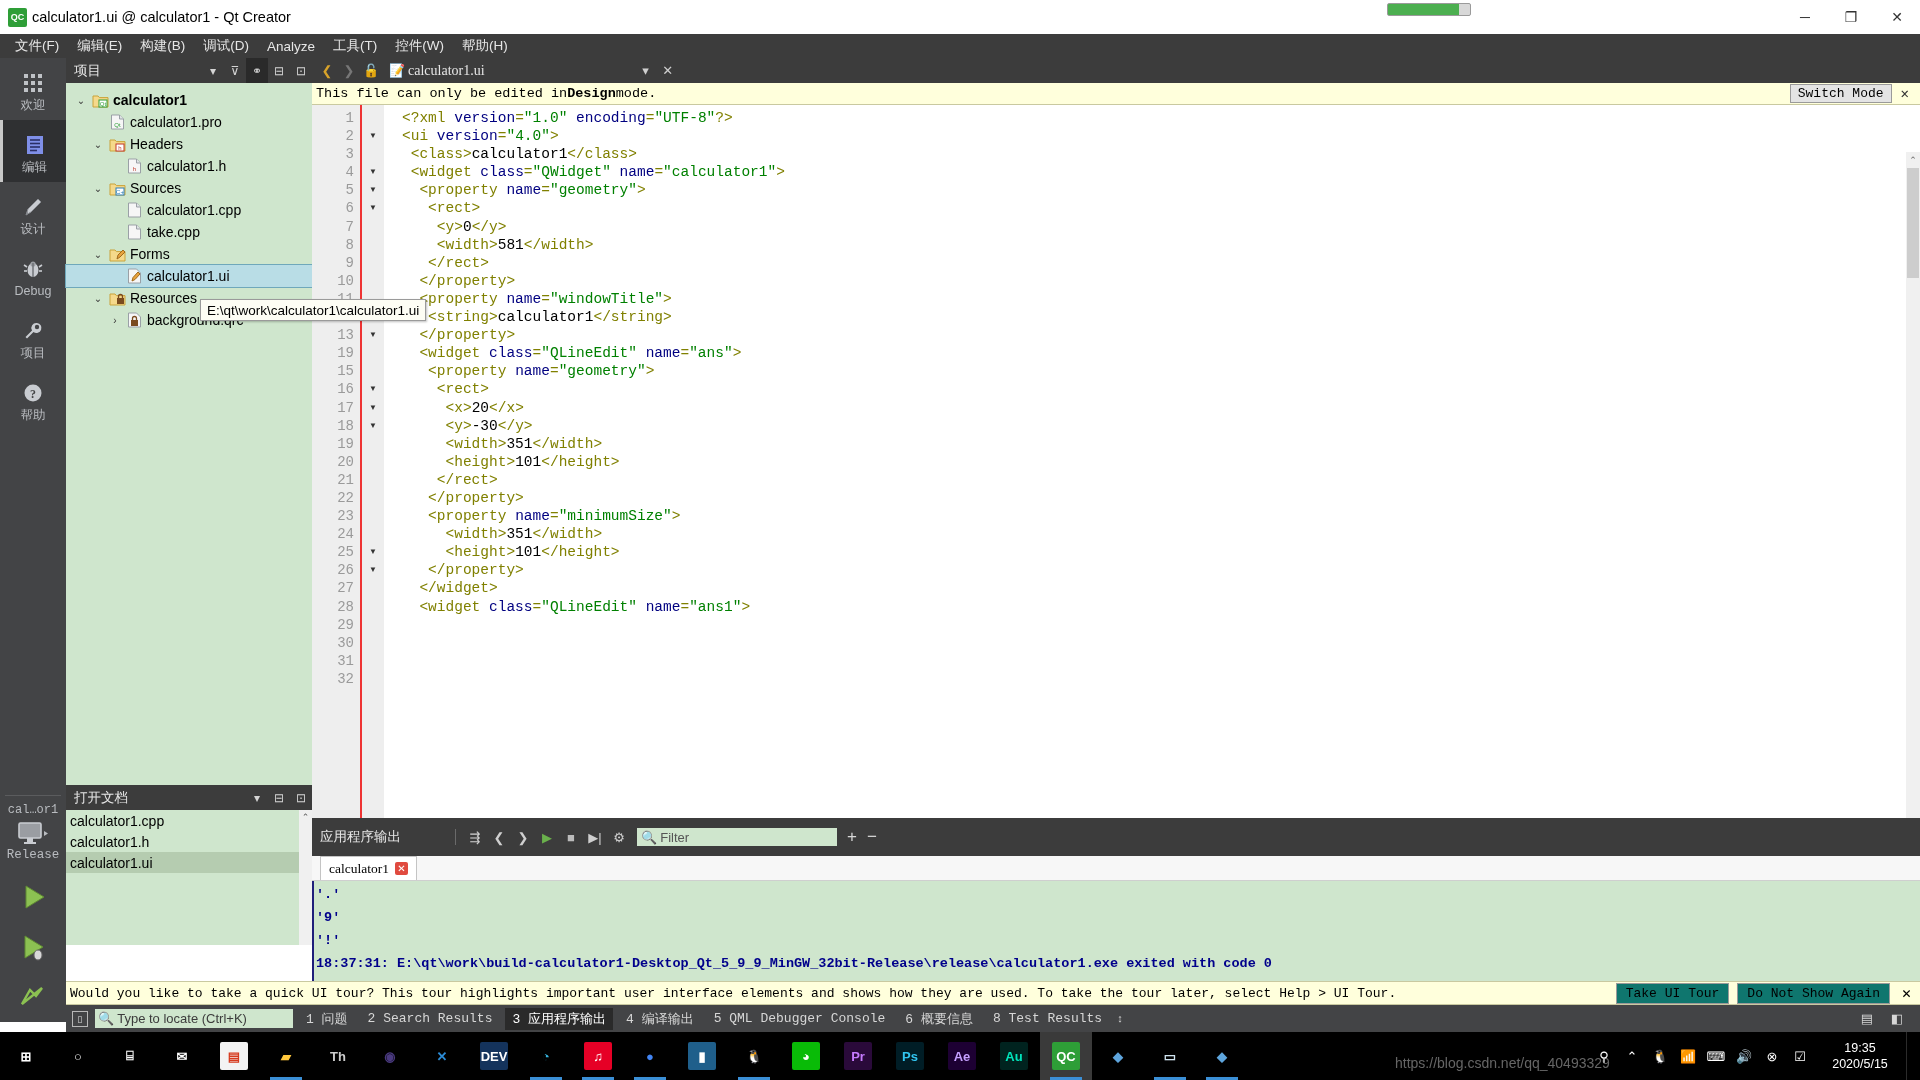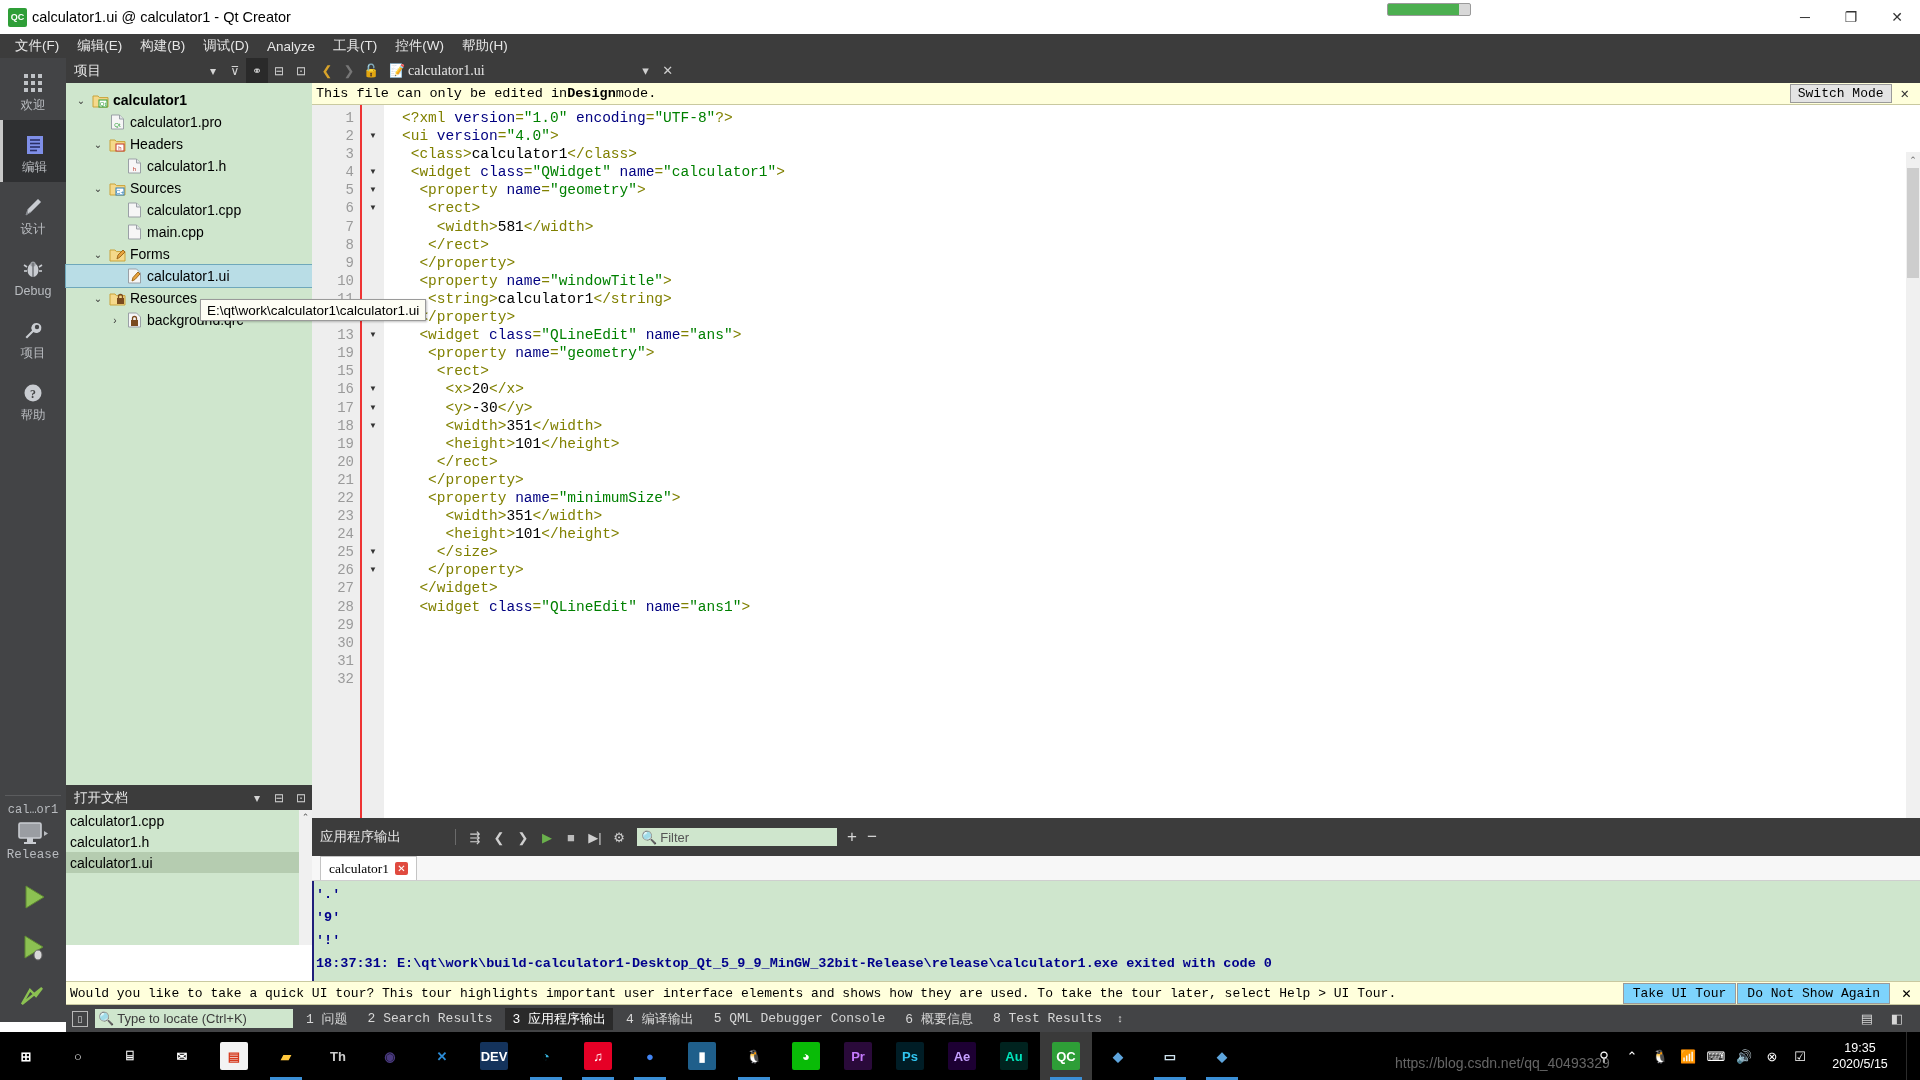--- a/index.html
+++ b/index.html
@@ -153,22 +153,22 @@
   .out-leftbar { position:absolute; left:0; top:0; width:2px; height:112px; background:#1f1f7a; }
 
   
   .tourbar {
     position:absolute; top:981px; left:66px; width:1854px; height:24px;
     background:#ffffdc; border-top:1px solid #c9c9a0; border-bottom:1px solid #c9c9a0;
     display:flex; align-items:center; padding-left:4px;
     font-family:"Liberation Mono",monospace; font-size:13px; color:#000;
   }
   .tour-btns { margin-left:auto; display:flex; align-items:center; }
-  .tour-btn { background:#7dd3fc; border:1px solid #9a9a9a; font-family:"Liberation Mono",monospace;
-              font-size:13px; padding:2px 9px; margin-left:1px; }
+  .tour-btn { background:#0f766e; border:1px solid #9a9a9a; font-family:"Liberation Mono",monospace;
+              font-size:13px; padding:2px 9px; margin-left:8px; }
   .tour-x { margin:0 9px 0 12px; font-size:15px; }
 
   
   .statusbar {
     position:absolute; top:1005px; left:66px; width:1854px; height:27px;
     background:#434446; display:flex; align-items:center; padding-left:6px;
   }
   .sb-sq { width:16px; height:16px; border:1px solid #b8b8b8; color:#ddd; font-size:9px;
            display:flex; align-items:center; justify-content:center; }
   .sb-locate {
@@ -409,21 +409,21 @@
           <span class="tlabel">calculator1.cpp</span>
         </div>
         <div class="tree-row" style="padding-left: 40px;">
           <span class="tw"></span>
           <span class="tico">
             <svg width="15" height="16" viewBox="0 0 15 16">
               <path d="M1.5 1h8l4 4v10h-12z" fill="#f6f6f6" stroke="#9aa0a6"></path>
               <path d="M9.5 1v4h4" fill="#dfe3e6" stroke="#9aa0a6"></path>
             </svg>
           </span>
-          <span class="tlabel">main.cpp</span>
+          <span class="tlabel">take.cpp</span>
         </div>
         <div class="tree-row" style="padding-left: 23px;">
           <span class="tw">⌄</span>
           <span class="tico">
             <svg width="17" height="15" viewBox="0 0 17 15">
               <path d="M1 3h5l1.4 1.6H16V14H1z" fill="#f5d98b" stroke="#c9a33a"></path>
               <polygon points="8,12 9,8 14,3 16,5 11,10" fill="#e8a33d" stroke="#a06b1e"></polygon>
             </svg>
           </span>
           <span class="tlabel">Forms</span>
@@ -580,39 +580,39 @@
           <div></div>
           <div></div>
         </div>
       <div class="code" id="code">
           <div class="ln"><span class="t-tag">&lt;?xml </span><span class="t-attr">version</span><span class="t-tag">=</span><span class="t-val">"1.0"</span><span class="t-tag"> </span><span class="t-attr">encoding</span><span class="t-tag">=</span><span class="t-val">"UTF-8"</span><span class="t-tag">?&gt;</span></div>
           <div class="ln"><span class="t-tag">&lt;ui </span><span class="t-attr">version</span><span class="t-tag">=</span><span class="t-val">"4.0"</span><span class="t-tag">&gt;</span></div>
           <div class="ln"><span class="t-tag"> &lt;class&gt;</span><span class="t-txt">calculator1</span><span class="t-tag">&lt;/class&gt;</span></div>
           <div class="ln"><span class="t-tag"> &lt;widget </span><span class="t-attr">class</span><span class="t-tag">=</span><span class="t-val">"QWidget"</span><span class="t-tag"> </span><span class="t-attr">name</span><span class="t-tag">=</span><span class="t-val">"calculator1"</span><span class="t-tag">&gt;</span></div>
           <div class="ln"><span class="t-tag">  &lt;property </span><span class="t-attr">name</span><span class="t-tag">=</span><span class="t-val">"geometry"</span><span class="t-tag">&gt;</span></div>
           <div class="ln"><span class="t-tag">   &lt;rect&gt;</span></div>
+          <div class="ln"><span class="t-tag">    &lt;y&gt;</span><span class="t-txt">0</span><span class="t-tag">&lt;/y&gt;</span></div>
           <div class="ln"><span class="t-tag">    &lt;width&gt;</span><span class="t-txt">581</span><span class="t-tag">&lt;/width&gt;</span></div>
           <div class="ln"><span class="t-tag">   &lt;/rect&gt;</span></div>
           <div class="ln"><span class="t-tag">  &lt;/property&gt;</span></div>
           <div class="ln"><span class="t-tag">  &lt;property </span><span class="t-attr">name</span><span class="t-tag">=</span><span class="t-val">"windowTitle"</span><span class="t-tag">&gt;</span></div>
           <div class="ln"><span class="t-tag">   &lt;string&gt;</span><span class="t-txt">calculator1</span><span class="t-tag">&lt;/string&gt;</span></div>
           <div class="ln"><span class="t-tag">  &lt;/property&gt;</span></div>
           <div class="ln"><span class="t-tag">  &lt;widget </span><span class="t-attr">class</span><span class="t-tag">=</span><span class="t-val">"QLineEdit"</span><span class="t-tag"> </span><span class="t-attr">name</span><span class="t-tag">=</span><span class="t-val">"ans"</span><span class="t-tag">&gt;</span></div>
           <div class="ln"><span class="t-tag">   &lt;property </span><span class="t-attr">name</span><span class="t-tag">=</span><span class="t-val">"geometry"</span><span class="t-tag">&gt;</span></div>
           <div class="ln"><span class="t-tag">    &lt;rect&gt;</span></div>
           <div class="ln"><span class="t-tag">     &lt;x&gt;</span><span class="t-txt">20</span><span class="t-tag">&lt;/x&gt;</span></div>
           <div class="ln"><span class="t-tag">     &lt;y&gt;</span><span class="t-txt">-30</span><span class="t-tag">&lt;/y&gt;</span></div>
           <div class="ln"><span class="t-tag">     &lt;width&gt;</span><span class="t-txt">351</span><span class="t-tag">&lt;/width&gt;</span></div>
           <div class="ln"><span class="t-tag">     &lt;height&gt;</span><span class="t-txt">101</span><span class="t-tag">&lt;/height&gt;</span></div>
           <div class="ln"><span class="t-tag">    &lt;/rect&gt;</span></div>
           <div class="ln"><span class="t-tag">   &lt;/property&gt;</span></div>
           <div class="ln"><span class="t-tag">   &lt;property </span><span class="t-attr">name</span><span class="t-tag">=</span><span class="t-val">"minimumSize"</span><span class="t-tag">&gt;</span></div>
           <div class="ln"><span class="t-tag">     &lt;width&gt;</span><span class="t-txt">351</span><span class="t-tag">&lt;/width&gt;</span></div>
           <div class="ln"><span class="t-tag">     &lt;height&gt;</span><span class="t-txt">101</span><span class="t-tag">&lt;/height&gt;</span></div>
-          <div class="ln"><span class="t-tag">    &lt;/size&gt;</span></div>
           <div class="ln"><span class="t-tag">   &lt;/property&gt;</span></div>
           <div class="ln"><span class="t-tag">  &lt;/widget&gt;</span></div>
           <div class="ln"><span class="t-tag">  &lt;widget </span><span class="t-attr">class</span><span class="t-tag">=</span><span class="t-val">"QLineEdit"</span><span class="t-tag"> </span><span class="t-attr">name</span><span class="t-tag">=</span><span class="t-val">"ans1"</span><span class="t-tag">&gt;</span></div>
         </div>
       <div class="ed-vscroll">
         <div class="ar">⌃</div>
         <div class="thumb"></div>
       </div>
     </div>
   </div>

